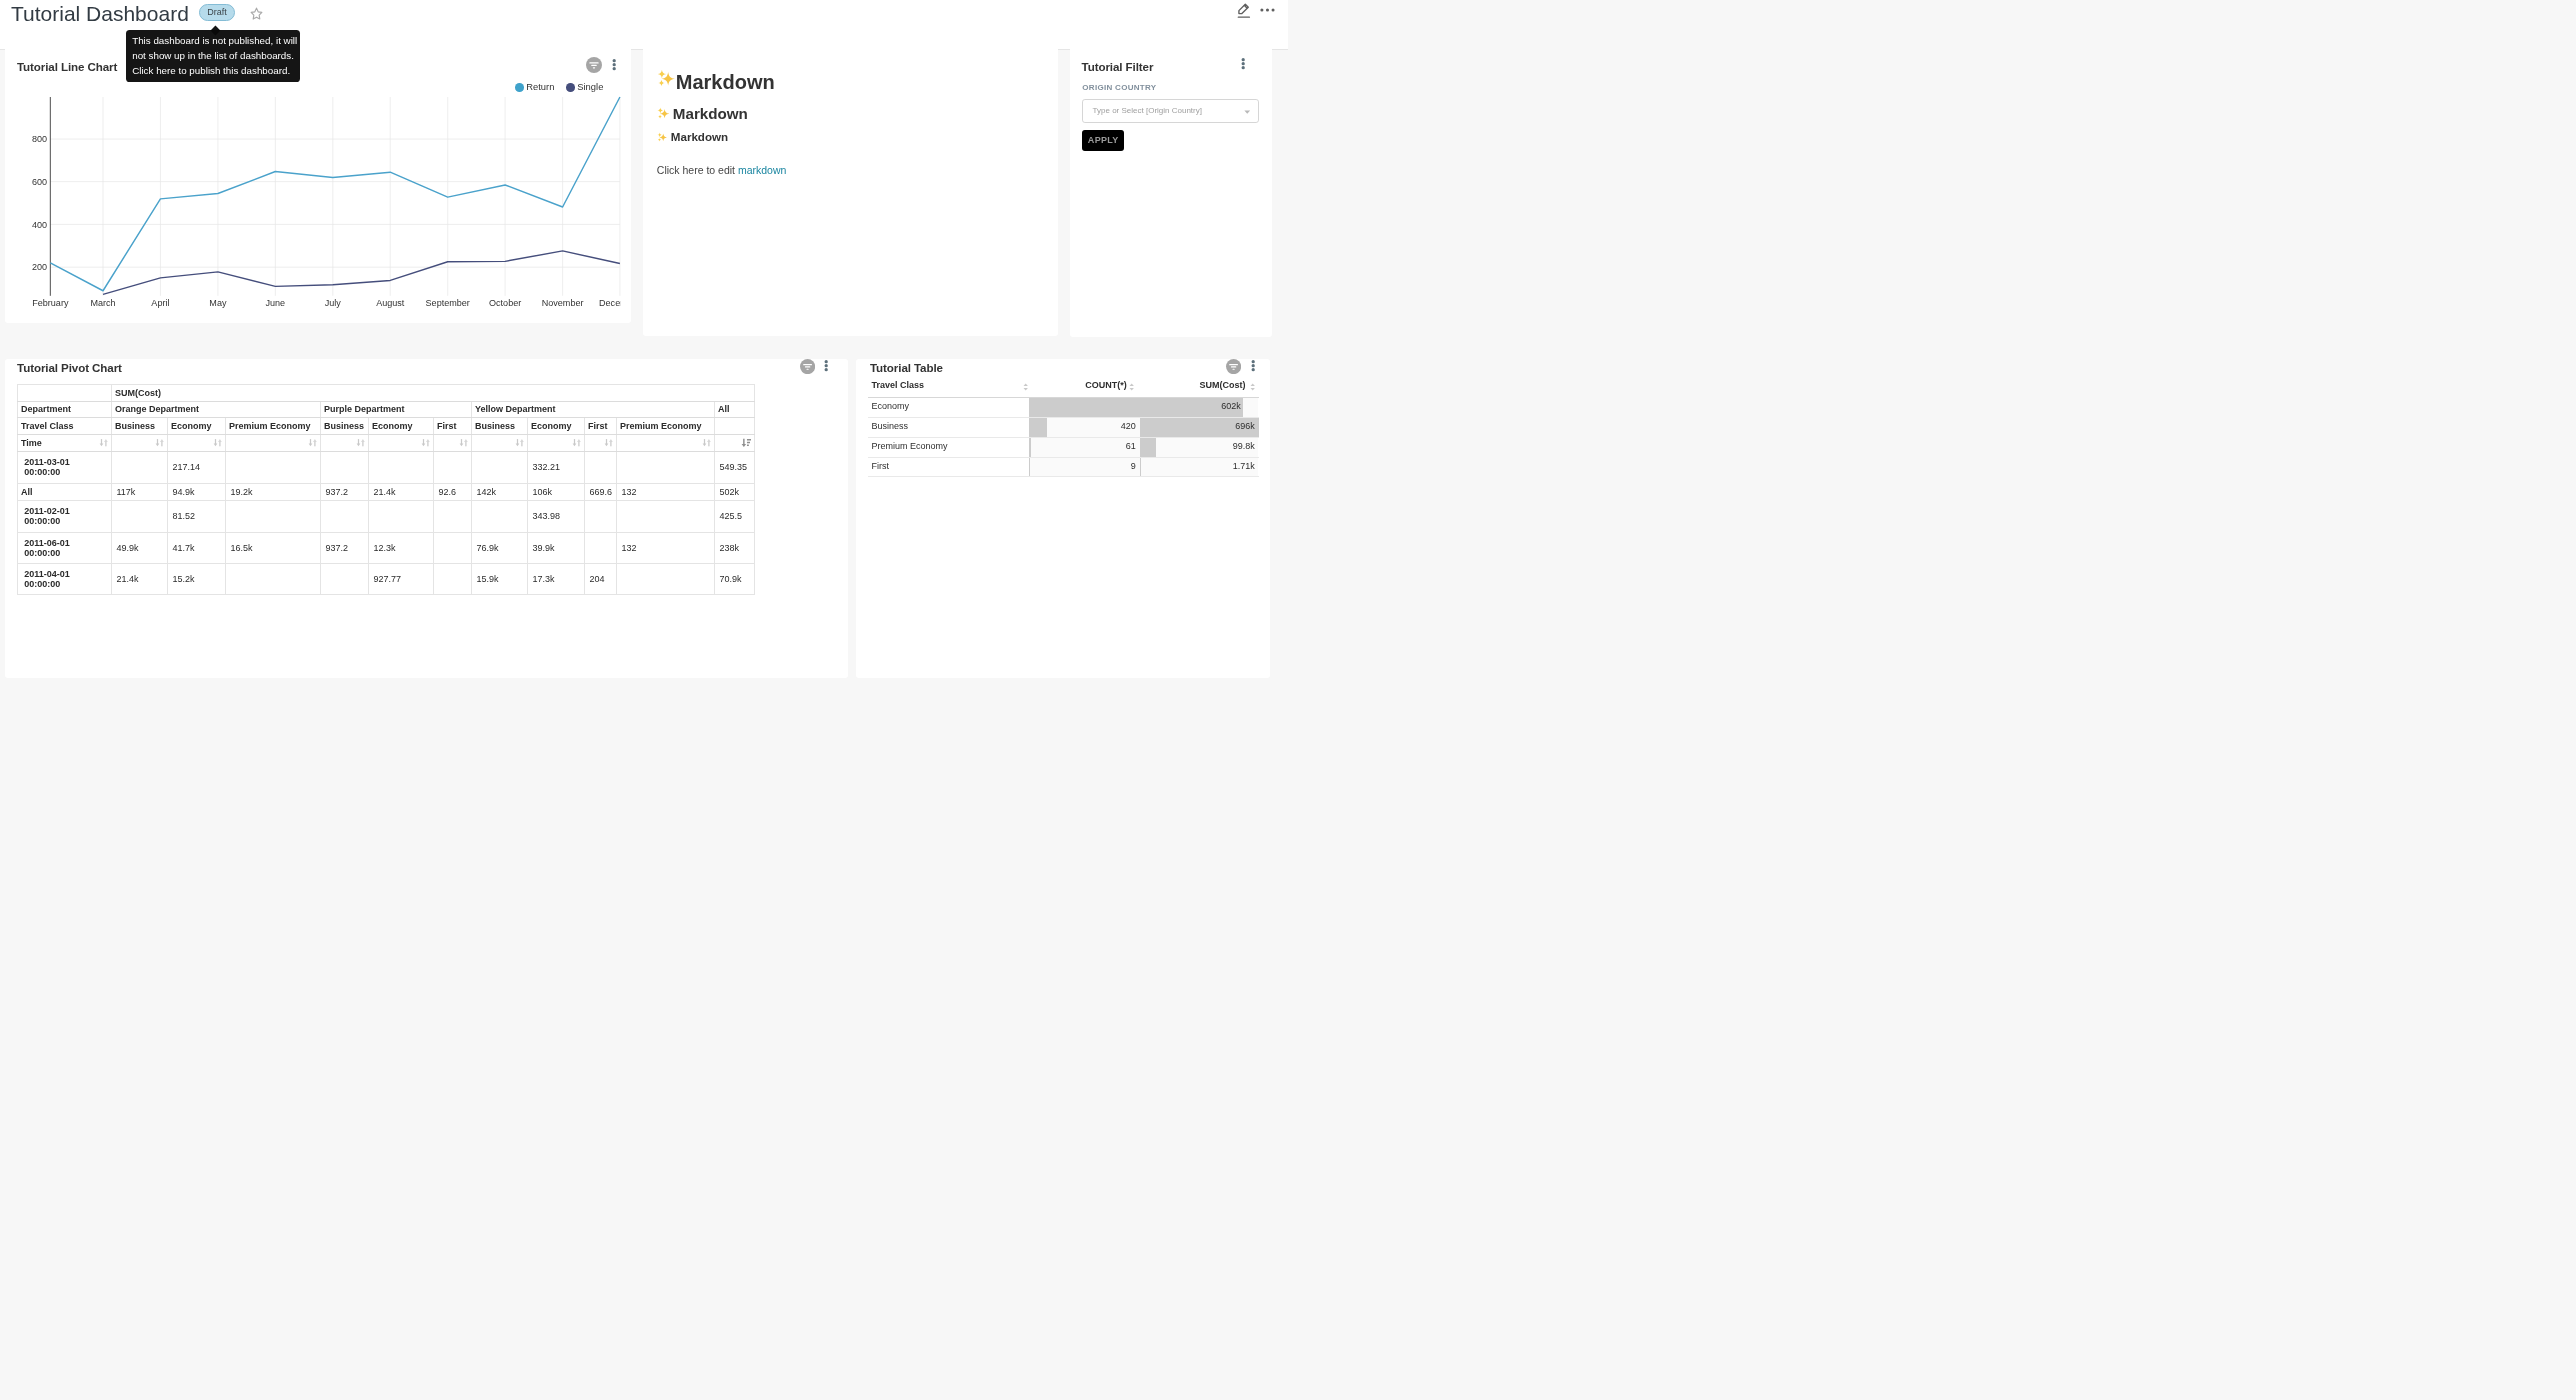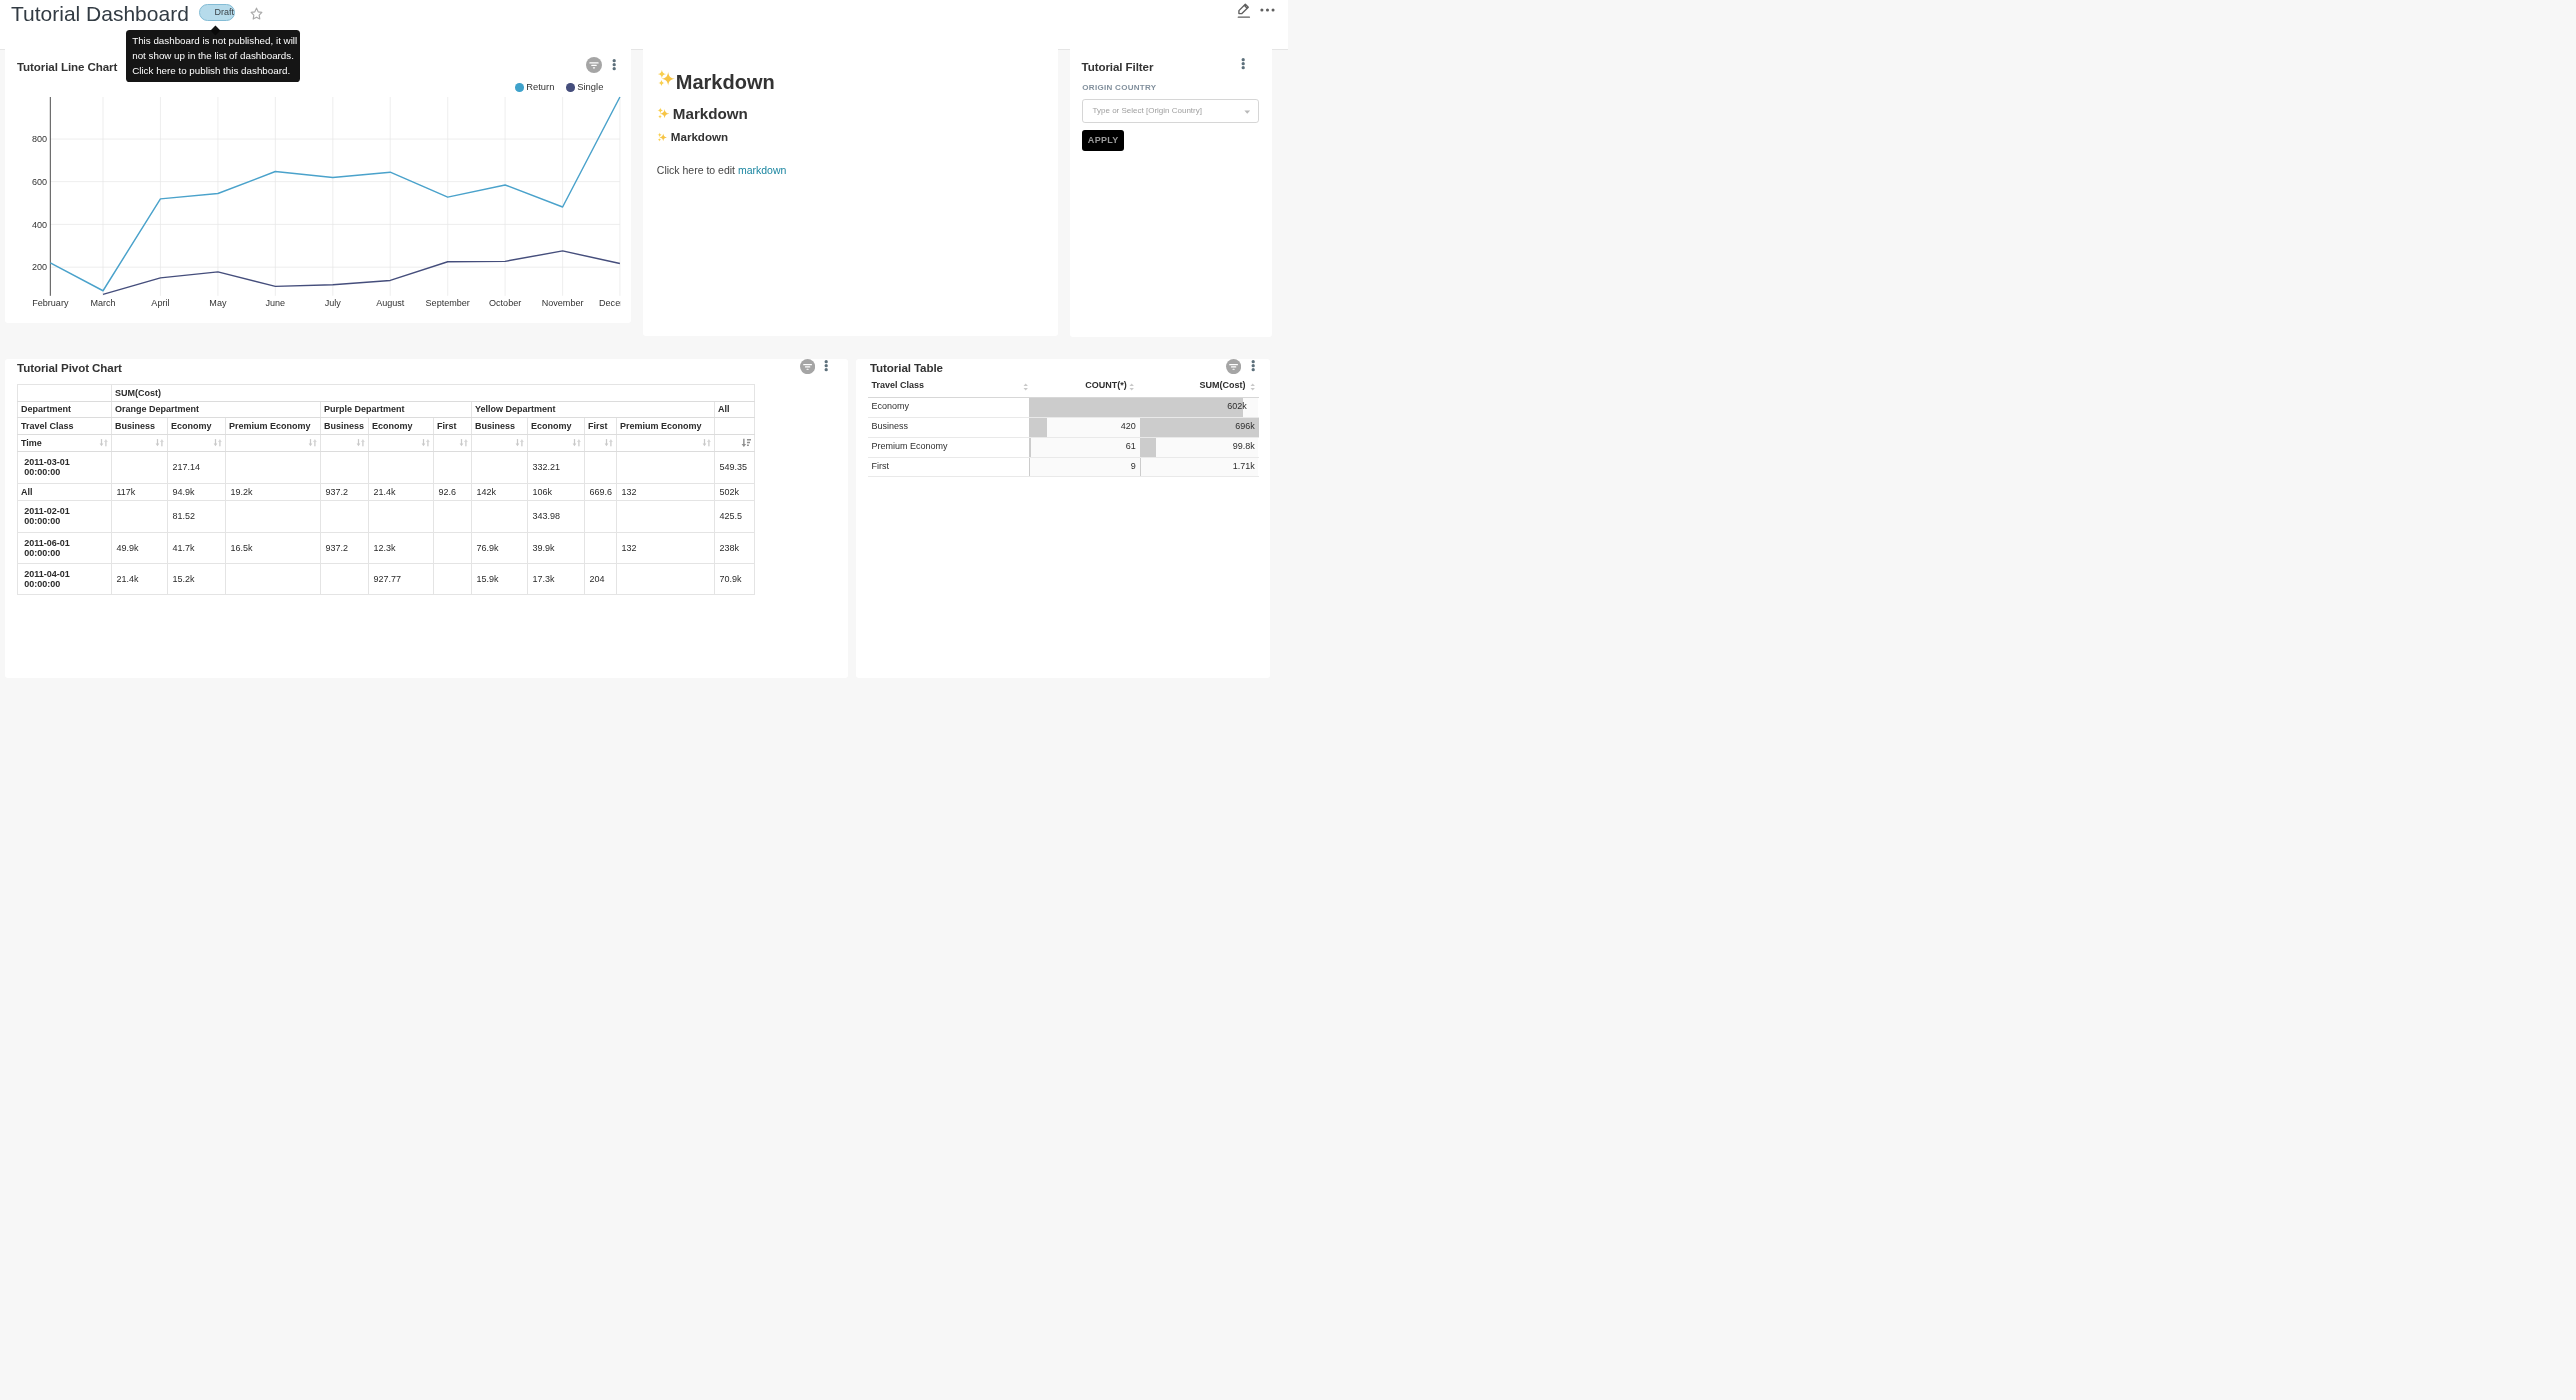--- a/index.html
+++ b/index.html
@@ -1,20 +1,20 @@
 <!DOCTYPE html>
 <html style="font-size:11.6px"><head>
 <meta charset="utf-8">
 <style>
 * { margin:0; padding:0; box-sizing:border-box; }
 html,body { width:1288px; height:700px; background:#f7f7f7; font-family:"Liberation Sans", sans-serif; overflow:hidden; }
 .abs { position:absolute; }
 #header { position:absolute; left:0; top:0; width:1288px; height:50px; background:#fff; border-bottom:0.7px solid #e5e5e5; }
 #dash-title { position:absolute; left:11px; top:-1.5px; font-size:21px; line-height:29px; color:#323b43; font-weight:400; }
-#draft-pill { position:absolute; left:199px; top:4.4px; width:36px; height:16.7px; background:#b6dbeb; border:0.7px solid #84bcd5; border-radius:8.7px; font-size:9px; line-height:15.2px; text-align:right; color:#3c4449; }
+#draft-pill { position:absolute; left:199px; top:4.4px; width:36px; height:16.7px; background:#b6dbeb; border:0.7px solid #84bcd5; border-radius:8.7px; font-size:9px; line-height:15.2px; text-align:center; color:#3c4449; }
 .panel { position:absolute; background:#fff; border-radius:2.9px; overflow:hidden; }
 .ptitle { position:absolute; font-size:11.6px; font-weight:700; letter-spacing:-0.1px; color:#333; line-height:11.6px; }
 #tooltip { position:absolute; left:126px; top:30px; width:174px; height:52px; background:rgba(8,8,8,0.95); border-radius:3.6px; color:#fff; font-size:9.8px; line-height:14.7px; padding:4.4px 0 0 6.2px; z-index:50; }
 #tooltip:before { content:""; position:absolute; left:86px; top:-3.4px; width:6.9px; height:6.9px; background:rgba(8,8,8,0.95); transform:rotate(45deg); }
 .legend { position:absolute; font-size:9.4px; color:#333; }
 .legend i { display:inline-block; width:8.7px; height:8.7px; border-radius:50%; vertical-align:-1.5px; margin-right:2.2px; }
 table { border-collapse:collapse; }
 .pvt th, .pvt td { border:0.7px solid #e4e4e4; font-size:9px; color:#2b2b2b; font-weight:400; text-align:left; padding:0 0 0 4.4px; vertical-align:middle; }
 .pvt th { font-weight:700; white-space:nowrap; overflow:hidden; border-bottom-width:1.5px; border-bottom-color:#dcdcdc; padding-left:2.9px; }
 .pvt .lbl { font-weight:700; padding-left:6.2px; } .pvt .lbl2 { font-weight:700; padding-left:2.9px; }
@@ -431,21 +431,21 @@
           <path d="M3.75 0.6 L6.8 4.2 H0.7 Z" fill="#c9c9c9"></path>
           <path d="M3.75 10.4 L6.8 6.8 H0.7 Z" fill="#c9c9c9"></path>
         </svg>
     </div>
     <div style="position:relative;height:20px;border-top:1.5px solid #d7d7d7;">
       <div style="position:absolute;left:161px;top:0;width:229px;height:100%;background:#fafafa;"></div>
       <div style="position:absolute;left:161px;top:0;width:111px;height:100%;background:#ccc;"></div>
       <div style="position:absolute;left:272px;top:0;width:103px;height:100%;background:#ccc;"></div>
       <span style="position:absolute;left:3.6px;top:3.6px;">Economy</span>
       <span style="position:absolute;right:123px;top:21px;">2.46k</span>
-      <span style="position:absolute;right:12px;top:3.6px;">602k</span>
+      <span style="position:absolute;right:18px;top:3.6px;">602k</span>
     </div>
     <div style="position:relative;height:20px;border-top:0.7px solid #e9e9e9;">
       <div style="position:absolute;left:161px;top:0;width:229px;height:100%;background:#fafafa;"></div>
       <div style="position:absolute;left:161px;top:0;width:18px;height:100%;background:#ccc;"></div>
       <div style="position:absolute;left:272px;top:0;width:119px;height:100%;background:#ccc;"></div>
       <span style="position:absolute;left:3.6px;top:3.6px;">Business</span>
       <span style="position:absolute;right:123px;top:3.6px;">420</span>
       <span style="position:absolute;right:4px;top:3.6px;">696k</span>
     </div>
     <div style="position:relative;height:20px;border-top:0.7px solid #e9e9e9;">

